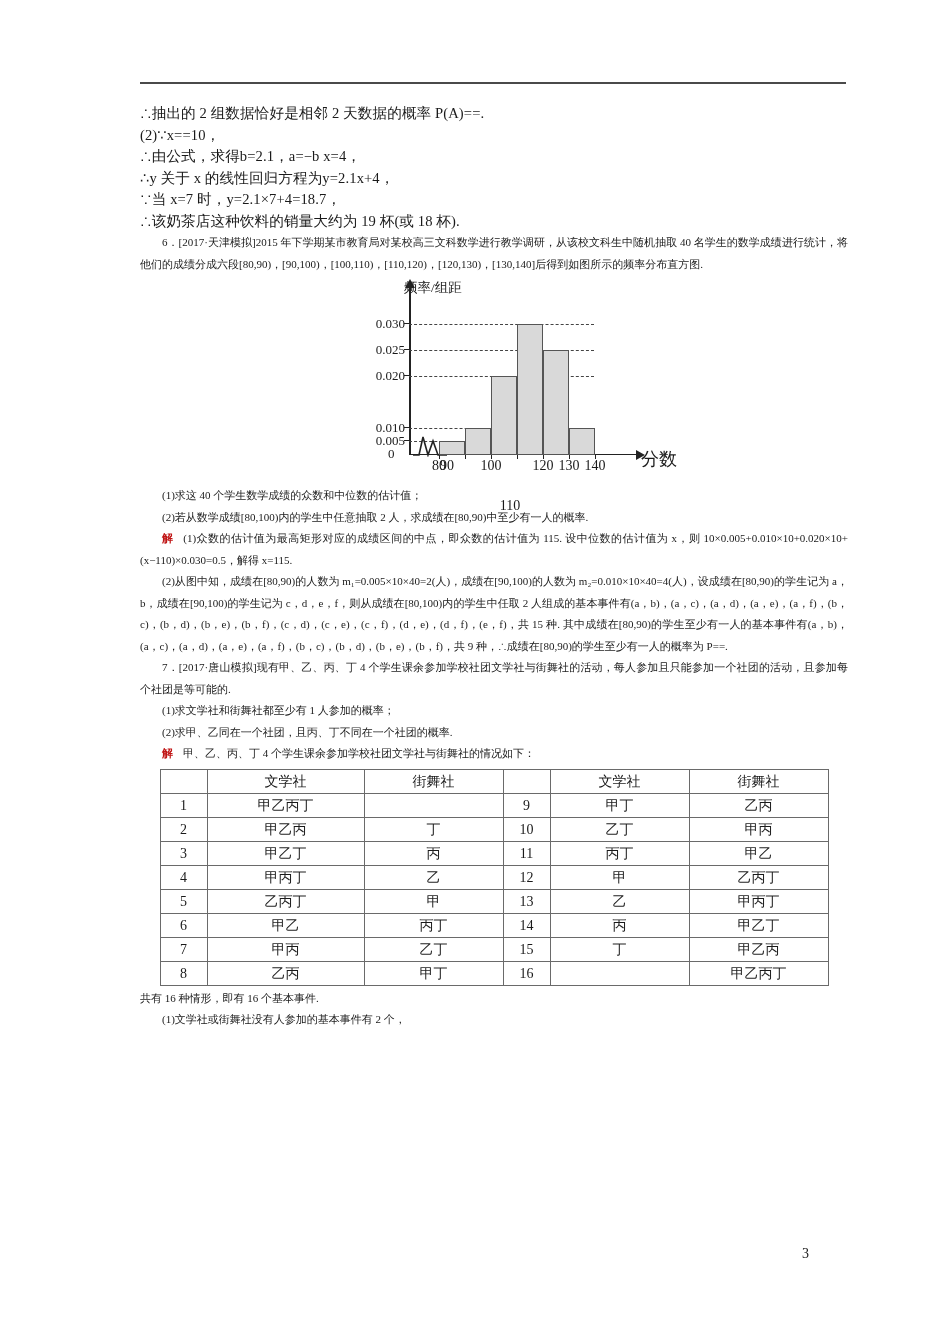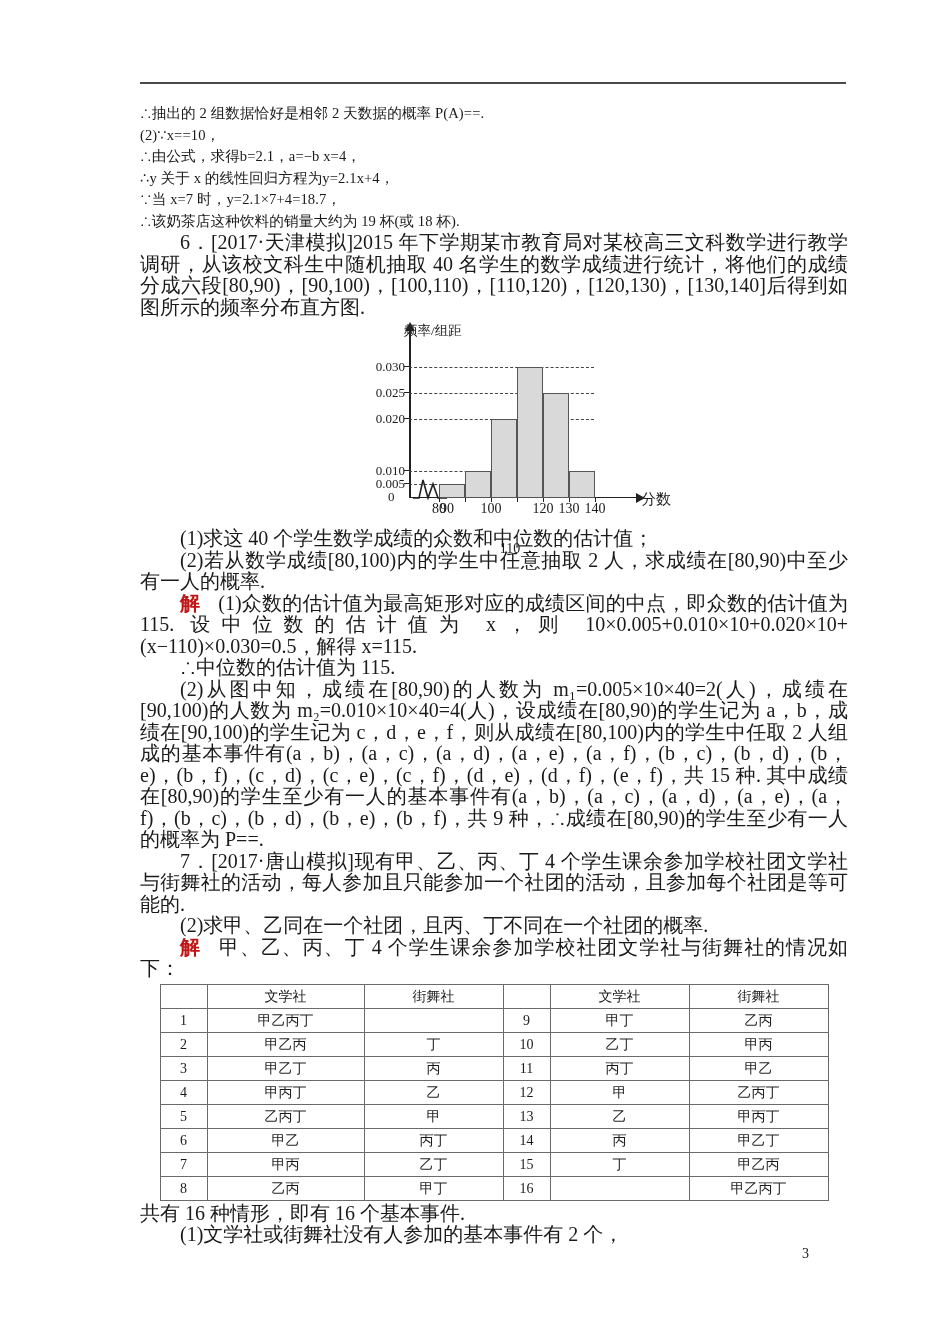--- a/index.html
+++ b/index.html
@@ -44,21 +44,21 @@
     text-align: justify;
   }
   .jie {
     color: #c01515;
     font-weight: 700;
     margin-right: 0.9em;
     margin-left: 2em;
   }
   .para-block {
     margin: 0;
-    font-size: 20px;
+    font-size: 11px;
     line-height: 21.5px;
     text-align: justify;
     text-justify: inter-ideograph;
   }
   .para-block.ind { text-indent: 2em; }
 
   
   .chart-wrap {
     position: relative;
     height: 200px;
@@ -75,21 +75,21 @@
     position: absolute;
     left: 46px;
     top: 0px;
     font-size: 13.5px;
     white-space: nowrap;
   }
   .x-title {
     position: absolute;
     left: 283px;
     top: 168px;
-    font-size: 15px;
+    font-size: 18px;
     white-space: nowrap;
   }
   .axis-v {
     position: absolute;
     left: 51px;
     top: 8px;
     width: 1.6px;
     height: 168px;
     background: #222;
   }
@@ -290,24 +290,24 @@
         <div class="xlab" style="left:211px;">130</div>
         <div class="xlab" style="left:237px;">140</div>
 
       </div>
     </div>
 
     <p class="para-block ind">(1)求这 40 个学生数学成绩的众数和中位数的估计值；</p>
     <p class="para-block ind">(2)若从数学成绩[80,100)内的学生中任意抽取 2 人，求成绩在[80,90)中至少有一人的概率.</p>
 
     <p class="para-block"><span class="jie">解</span><span>(1)众数的估计值为最高矩形对应的成绩区间的中点，即众数的估计值为 115. 设中位数的估计值为 x，则 10×0.005+0.010×10+0.020×10+(x−110)×0.030=0.5，解得 x=115.</span></p>
-    <p class="para-block ind">∴中位数的估计值为 115.</p>
     <p class="para-block ind">(2)从图中知，成绩在[80,90)的人数为 m₁=0.005×10×40=2(人)，成绩在[90,100)的人数为 m₂=0.010×10×40=4(人)，设成绩在[80,90)的学生记为 a，b，成绩在[90,100)的学生记为 c，d，e，f，则从成绩在[80,100)内的学生中任取 2 人组成的基本事件有(a，b)，(a，c)，(a，d)，(a，e)，(a，f)，(b，c)，(b，d)，(b，e)，(b，f)，(c，d)，(c，e)，(c，f)，(d，e)，(d，f)，(e，f)，共 15 种. 其中成绩在[80,90)的学生至少有一人的基本事件有(a，b)，(a，c)，(a，d)，(a，e)，(a，f)，(b，c)，(b，d)，(b，e)，(b，f)，共 9 种，∴成绩在[80,90)的学生至少有一人的概率为 P==.</p>
 
     <p class="para-block ind">7．[2017·唐山模拟]现有甲、乙、丙、丁 4 个学生课余参加学校社团文学社与街舞社的活动，每人参加且只能参加一个社团的活动，且参加每个社团是等可能的.</p>
+    <p class="para-block ind">(1)求文学社和街舞社都至少有 1 人参加的概率；</p>
     <p class="para-block ind">(2)求甲、乙同在一个社团，且丙、丁不同在一个社团的概率.</p>
     <p class="para-block"><span class="jie">解</span><span>甲、乙、丙、丁 4 个学生课余参加学校社团文学社与街舞社的情况如下：</span></p>
 
     <div class="tbl-wrap">
       <table class="evt">
         <thead>
           <tr>
             <th class="c-idx"></th>
             <th class="c-wen">文学社</th>
             <th class="c-jie">街舞社</th>

